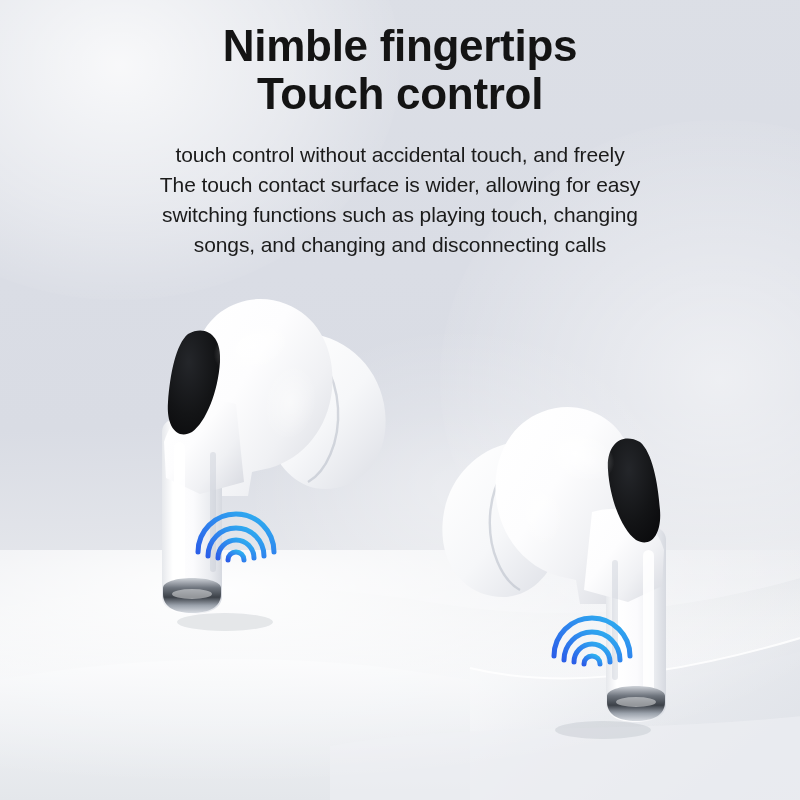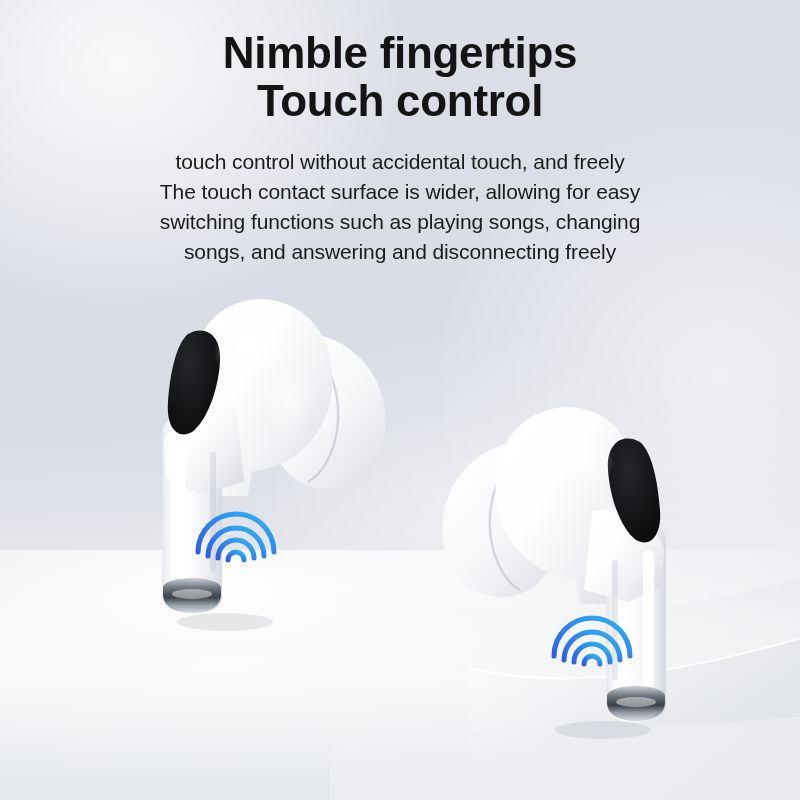--- a/index.html
+++ b/index.html
@@ -48,21 +48,21 @@
     left: 0; right: 0; top: 22px;
     text-align: center;
     z-index: 30;
   }
   .headline {
     color: #141414;
     font-size: 44px;
     font-weight: bold;
     line-height: 48px;
     letter-spacing: -0.3px;
-    margin: 7px;
+    margin: 0;
   }
   .headline .line2 { display: block; }
 
   .subcopy {
     margin: 22px auto 0;
     width: 600px;
     color: #1b1b1b;
     font-size: 21px;
     font-weight: normal;
     line-height: 30px;
@@ -109,22 +109,22 @@
   <div class="bloom bloom-center"></div>
 
   <div class="copy">
     <h1 class="headline">
       <span>Nimble fingertips</span>
       <span class="line2">Touch control</span>
     </h1>
     <p class="subcopy">
       <span class="ln">touch control without accidental touch, and freely</span>
       <span class="ln">The touch contact surface is wider, allowing for easy</span>
-      <span class="ln">switching functions such as playing songs, changing</span>
-      <span class="ln">songs, and answering and disconnecting freely</span>
+      <span class="ln">switching functions such as playing touch, changing</span>
+      <span class="ln">songs, and changing and disconnecting calls</span>
     </p>
   </div>
 
   <div class="fabric">
     <svg width="800" height="250" viewBox="0 0 800 250">
       <defs>
         <linearGradient id="fabTop" x1="0" y1="0" x2="0" y2="1">
           <stop offset="0%" stop-color="#ffffff"></stop>
           <stop offset="22%" stop-color="#fbfbfc"></stop>
           <stop offset="55%" stop-color="#eff1f4"></stop>

